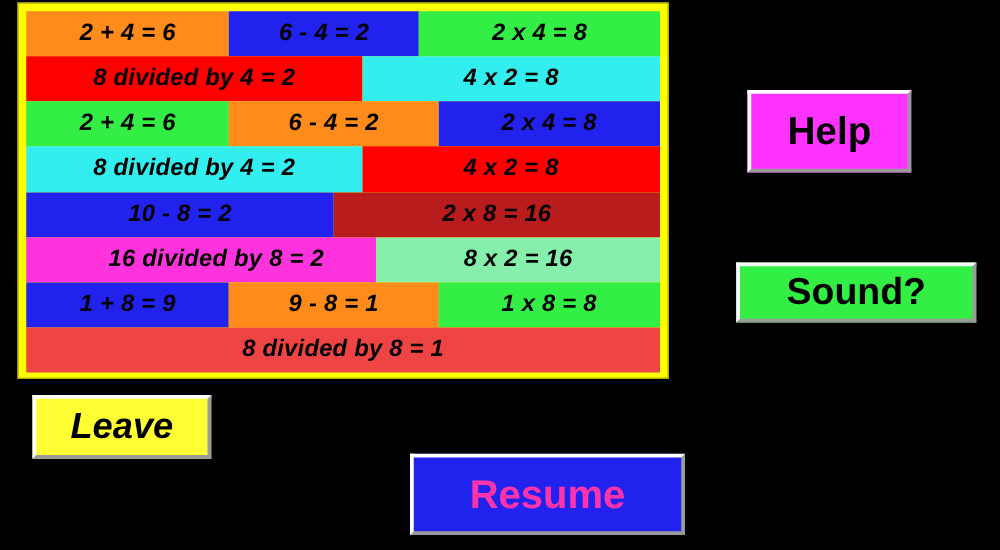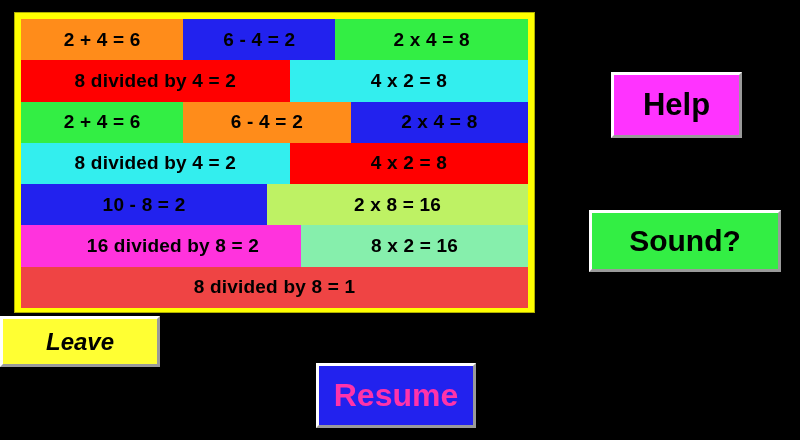--- a/index.html
+++ b/index.html
@@ -12,29 +12,30 @@
     height: 440px;
     position: relative;
     overflow: hidden;
     font-family: "Liberation Sans", sans-serif;
   }
 
   
   #fact-panel {
     position: absolute;
     left: 14px;
-    top: 12px;
+    top: 2px;
     width: 521px;
     height: 301px;
     background: #ffff00;
     border: 1px solid #b0b000;
     box-sizing: border-box;
     padding: 6px 6px 4px 6px;
     display: flex;
     flex-direction: column;
+    font-style: italic;
   }
   .fact-row {
     display: flex;
     flex: 1 1 0;
     min-height: 0;
     width: 100%;
   }
   .fact-cell {
     display: flex;
     align-items: center;
@@ -57,41 +58,41 @@
     box-sizing: border-box;
     font-weight: bold;
     color: #000000;
     border-top: 3px solid #ffffff;
     border-left: 3px solid #ffffff;
     border-right: 3px solid #9a9a9a;
     border-bottom: 3px solid #9a9a9a;
     white-space: nowrap;
   }
   #help-button {
-    left: 611px;  top: 72px;
+    left: 598px;  top: 72px;
     width: 131px; height: 66px;
     background: #ff33ff;
     font-size: 31px;
   }
   #sound-button {
     left: 589px;  top: 210px;
-    width: 192px; height: 62px;
+    width: 192px; height: 48px;
     background: #33ee44;
     font-size: 30px;
   }
   #leave-button {
-    left: 0;   top: 316px;
-    width: 160px; height: 51px;
+    left: 26px;   top: 316px;
+    width: 143px; height: 51px;
     background: #ffff33;
-    font-size: 24px;
+    font-size: 29px;
     font-style: italic;
   }
   #resume-button {
-    left: 316px;  top: 363px;
-    width: 160px; height: 65px;
+    left: 328px;  top: 363px;
+    width: 220px; height: 65px;
     background: #2222ee;
     color: #ff33aa;
     font-size: 32px;
   }
 </style>
 </head>
 <body>
 
 <div id="fact-panel" style="background: rgb(255, 255, 0);">
     <div class="fact-row">
@@ -107,25 +108,30 @@
       <div class="fact-cell" style="background: rgb(51, 238, 68); flex: 32 1 0px;">2 + 4 = 6</div>
       <div class="fact-cell" style="background: rgb(255, 140, 26); flex: 33 1 0px;">6 - 4 = 2</div>
       <div class="fact-cell" style="background: rgb(34, 34, 238); flex: 35 1 0px;">2 x 4 = 8</div>
     </div>
     <div class="fact-row">
       <div class="fact-cell" style="background: rgb(51, 238, 238); flex: 53 1 0px;">8 divided by 4 = 2</div>
       <div class="fact-cell" style="background: rgb(255, 0, 0); flex: 47 1 0px;">4 x 2 = 8</div>
     </div>
     <div class="fact-row">
       <div class="fact-cell" style="background: rgb(34, 34, 238); flex: 33 1 0px;">10 - 8 = 2</div>
-      <div class="fact-cell" style="background: #bef264; flex: 35 1 0px;">2 x 8 = 16</div>
+      <div class="fact-cell" style="background: #b91c1c; flex: 35 1 0px;">2 x 8 = 16</div>
     </div>
     <div class="fact-row">
       <div class="fact-cell" style="background: rgb(255, 51, 221); flex: 53 1 0px; padding-left: 24px;">16 divided by 8 = 2</div>
       <div class="fact-cell" style="background: #86efac; flex: 47 1 0px;">8 x 2 = 16</div>
+    </div>
+    <div class="fact-row">
+      <div class="fact-cell" style="background: rgb(34, 34, 238); flex: 32 1 0px;">1 + 8 = 9</div>
+      <div class="fact-cell" style="background: rgb(255, 140, 26); flex: 33 1 0px;">9 - 8 = 1</div>
+      <div class="fact-cell" style="background: rgb(51, 238, 68); flex: 35 1 0px;">1 x 8 = 8</div>
     </div>
     <div class="fact-row">
       <div class="fact-cell" style="background: #ef4444; flex: 53 1 0px;">8 divided by 8 = 1</div>
     </div>
   </div>
 
 <div class="btn" id="help-button" style="background: rgb(255, 51, 255); color: rgb(0, 0, 0);">
   <span>Help</span>
 </div>
 

